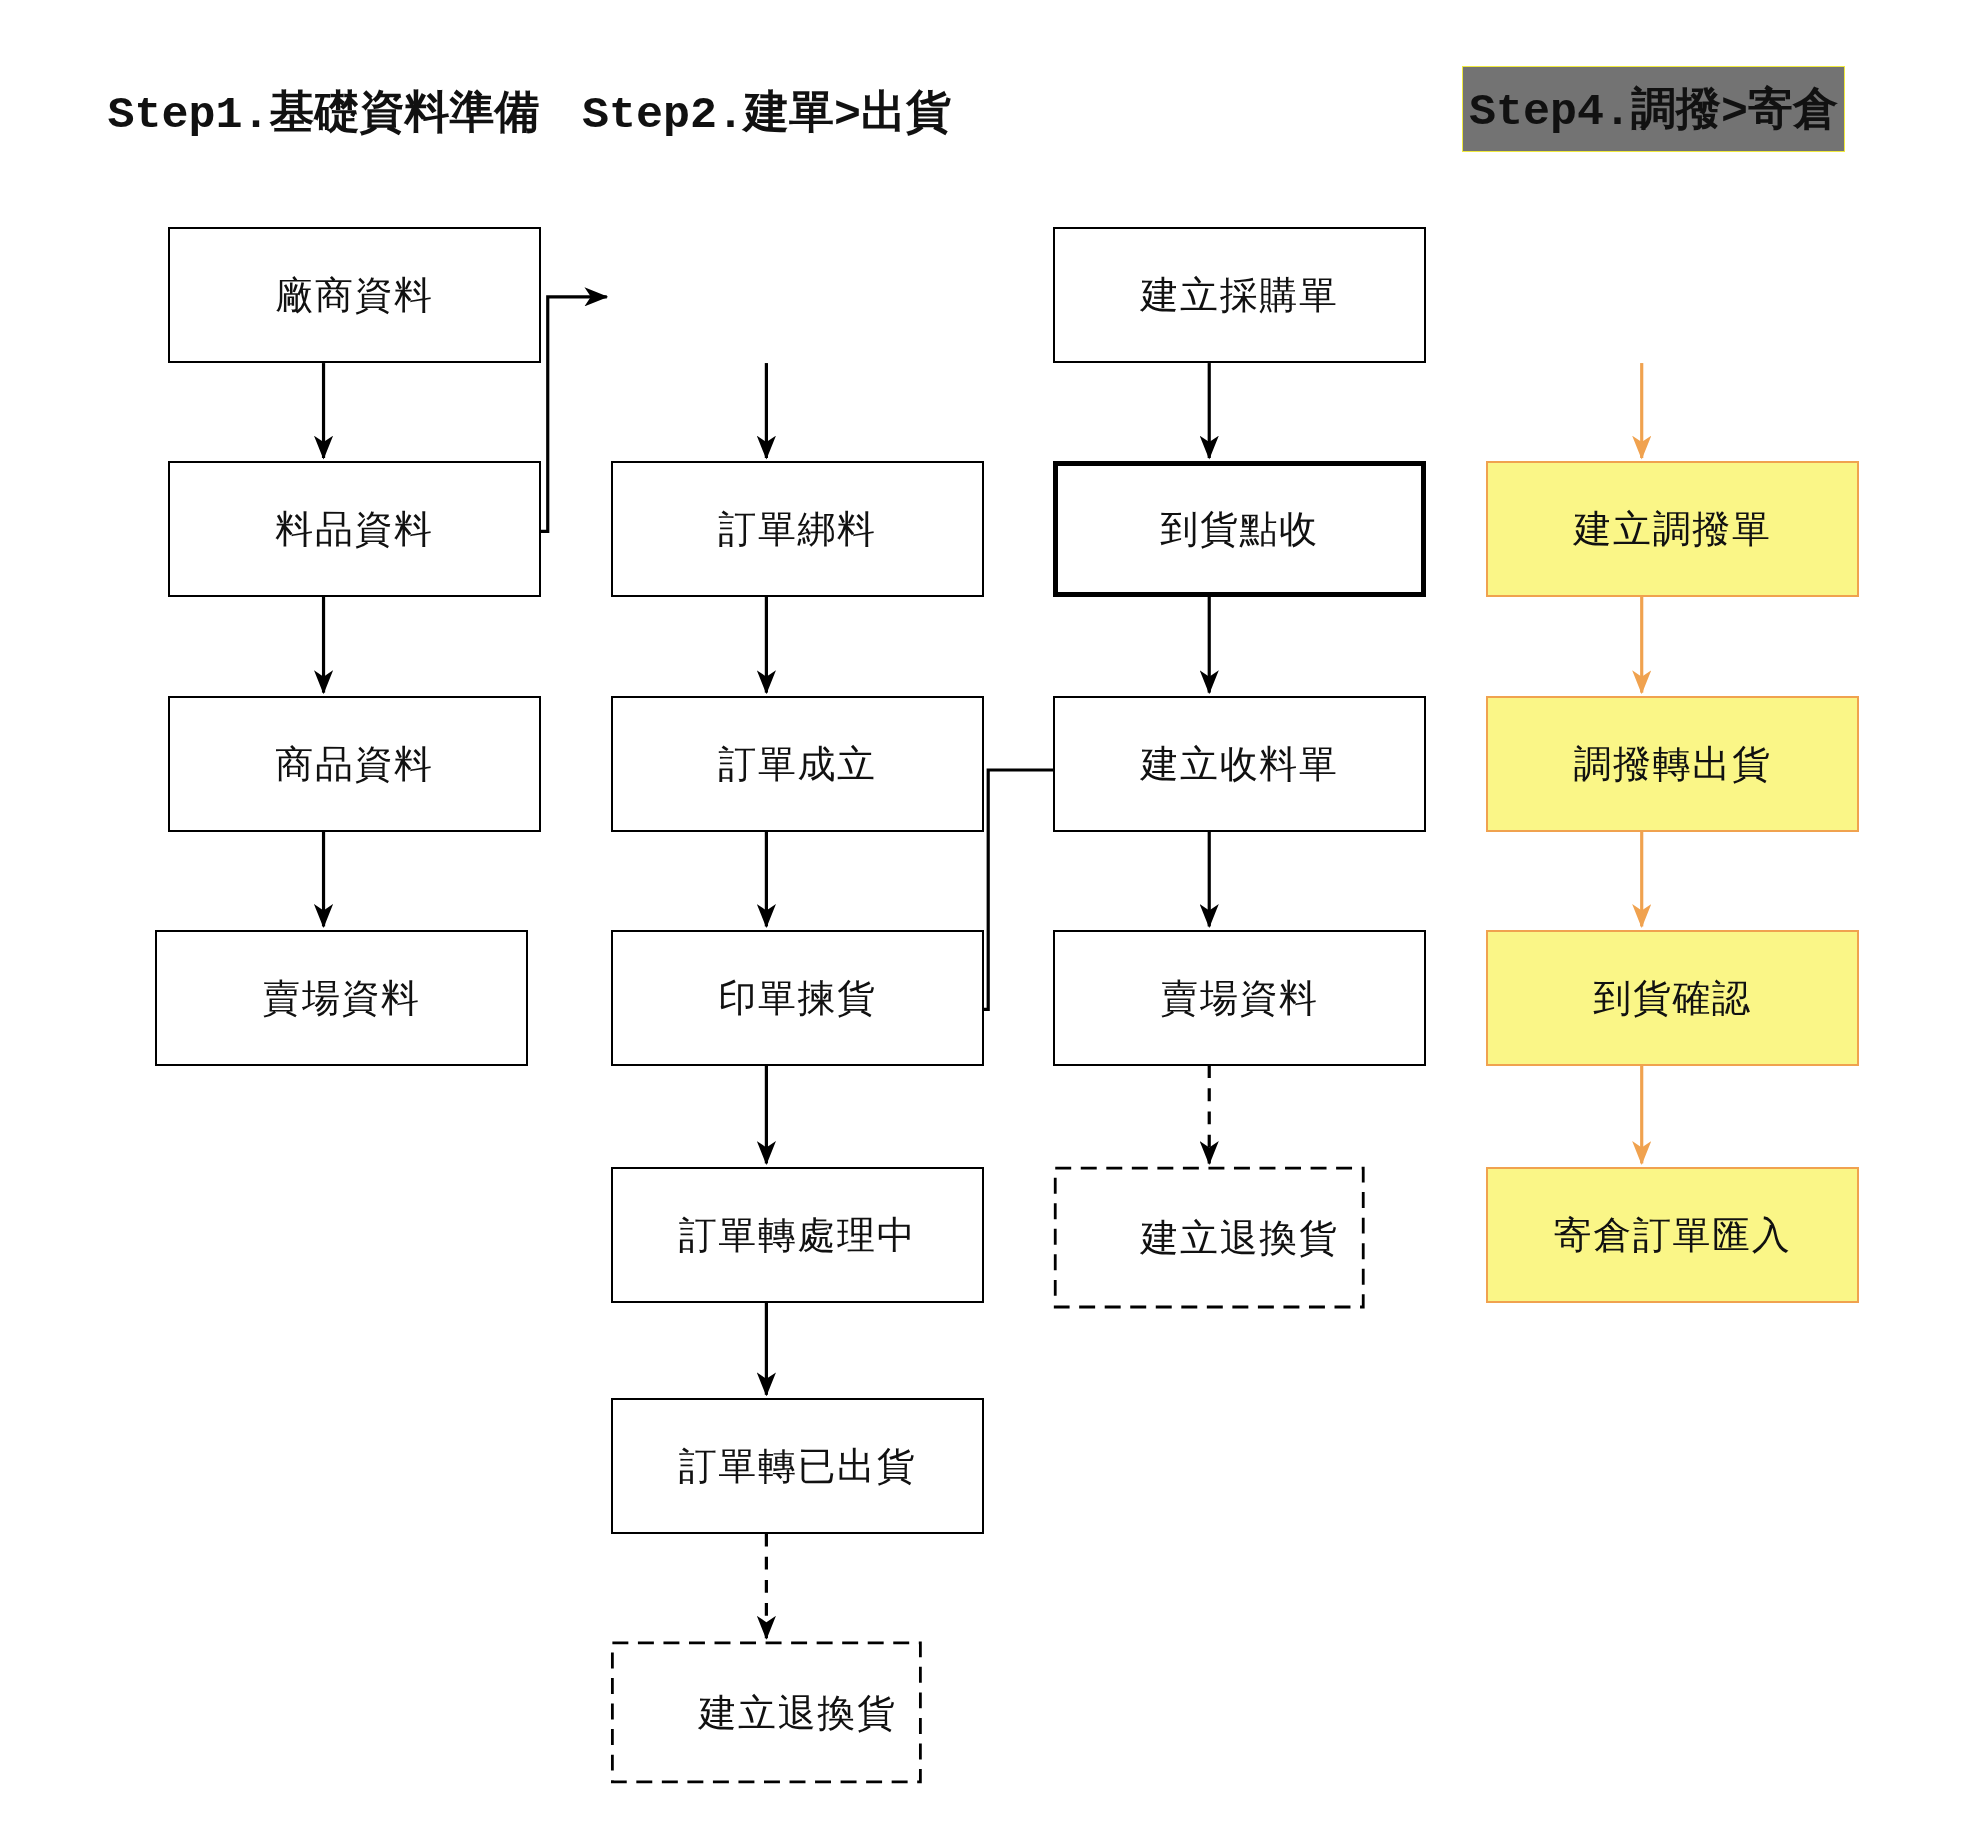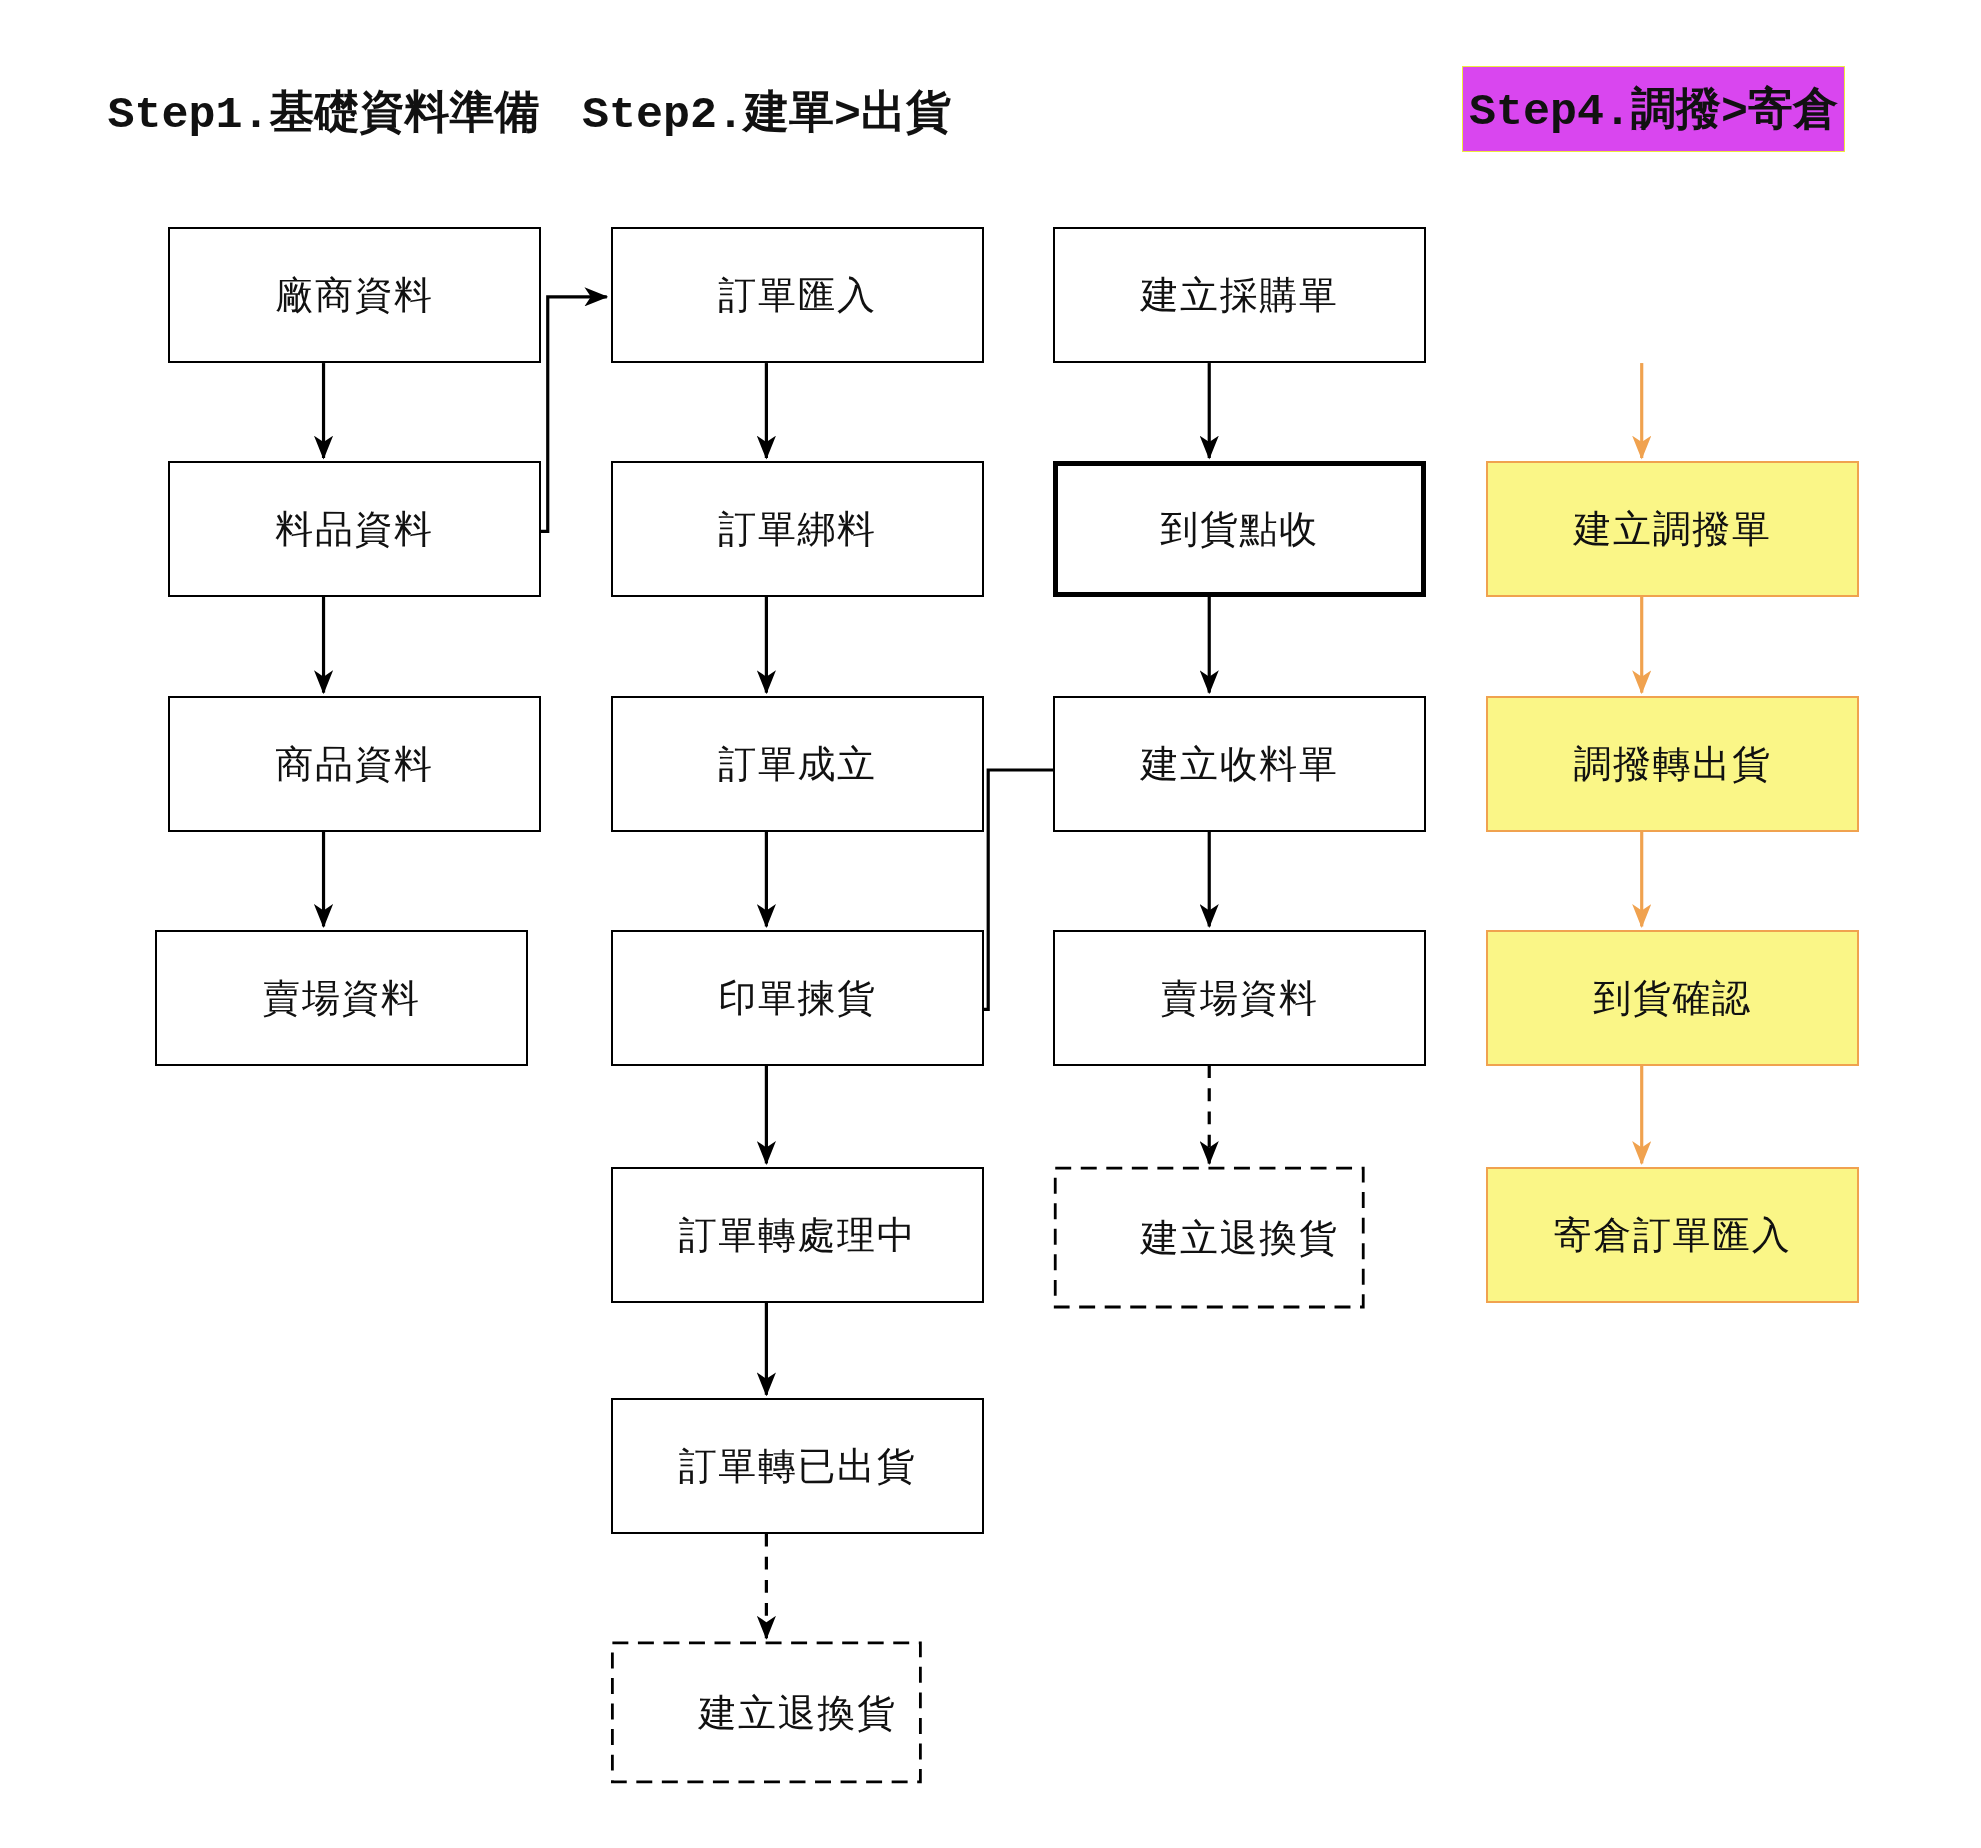--- a/index.html
+++ b/index.html
@@ -15,21 +15,21 @@
     position:absolute;
     top:76px;height:72px;width:559px;
     display:flex;align-items:center;justify-content:center;
     font-family:Liberation Mono, monospace;
     font-weight:bold;font-size:45px;color:#111111;
     white-space:nowrap;
   }
   .band{
     position:absolute;
     left:1462px;top:66px;width:383px;height:86px;
-    background:#d946ef;border:1.6px solid #efe93e;
+    background:#737373;border:1.6px solid #efe93e;
     box-sizing:border-box;
     display:flex;align-items:center;justify-content:center;
   }
   .band .colheader{position:static;width:auto;height:auto;top:auto;}
   .node{
     position:absolute;
     width:373px;height:136px;
     box-sizing:border-box;
     background:#ffffff;
     border:2.4px solid #000000;
@@ -89,21 +89,20 @@
   <div class="colheader" style="left:487px;">Step2.建單&gt;出貨</div>
   <div class="band">
     <div class="colheader">Step4.調撥&gt;寄倉</div>
   </div>
 
   <div class="node" style="left:168px;top:227px">廠商資料</div>
   <div class="node" style="left:168px;top:461px">料品資料</div>
   <div class="node" style="left:168px;top:696px">商品資料</div>
   <div class="node" style="left:155px;top:930px">賣場資料</div>
 
-  <div class="node" style="left:611px;top:227px">訂單匯入</div>
   <div class="node" style="left:611px;top:461px">訂單綁料</div>
   <div class="node" style="left:611px;top:696px">訂單成立</div>
   <div class="node" style="left:611px;top:930px">印單揀貨</div>
   <div class="node" style="left:611px;top:1167px">訂單轉處理中</div>
   <div class="node" style="left:611px;top:1398px">訂單轉已出貨</div>
   <div class="node dashed" style="left:611px;top:1642px">建立退換貨</div>
 
   <div class="node" style="left:1053px;top:227px">建立採購單</div>
   <div class="node bold" style="left:1053px;top:461px">到貨點收</div>
   <div class="node" style="left:1053px;top:696px">建立收料單</div>

